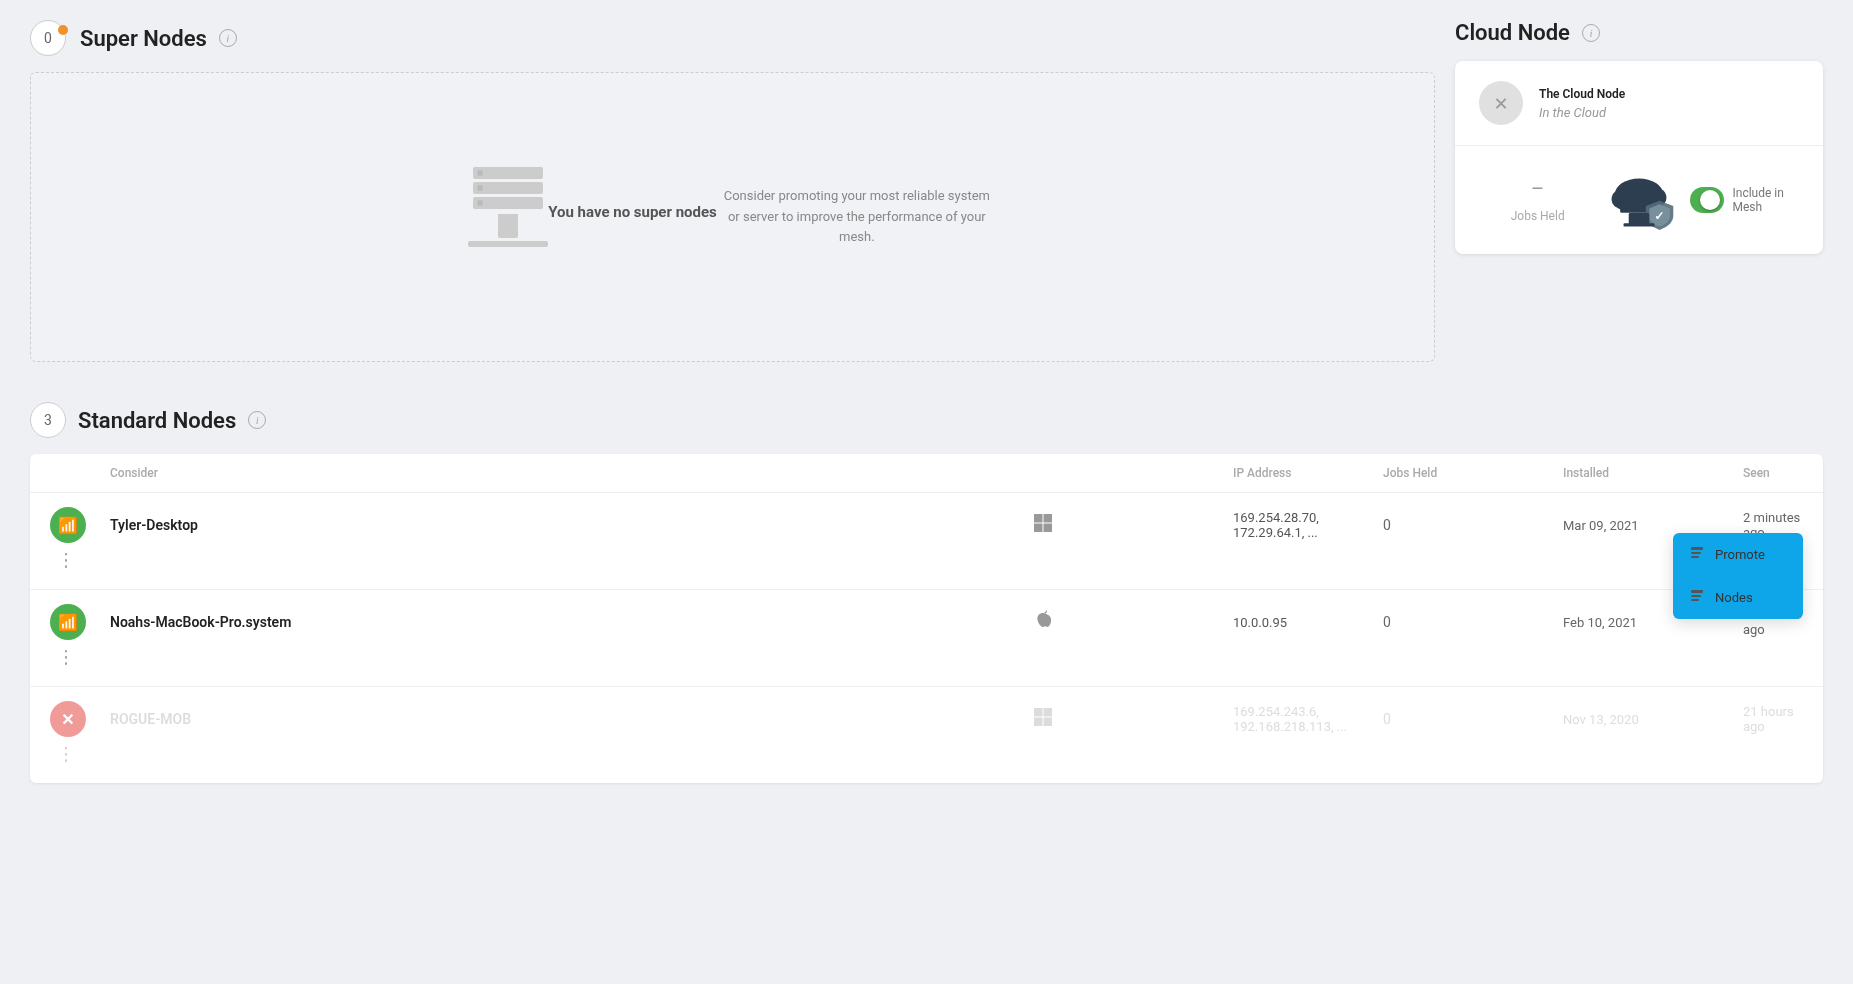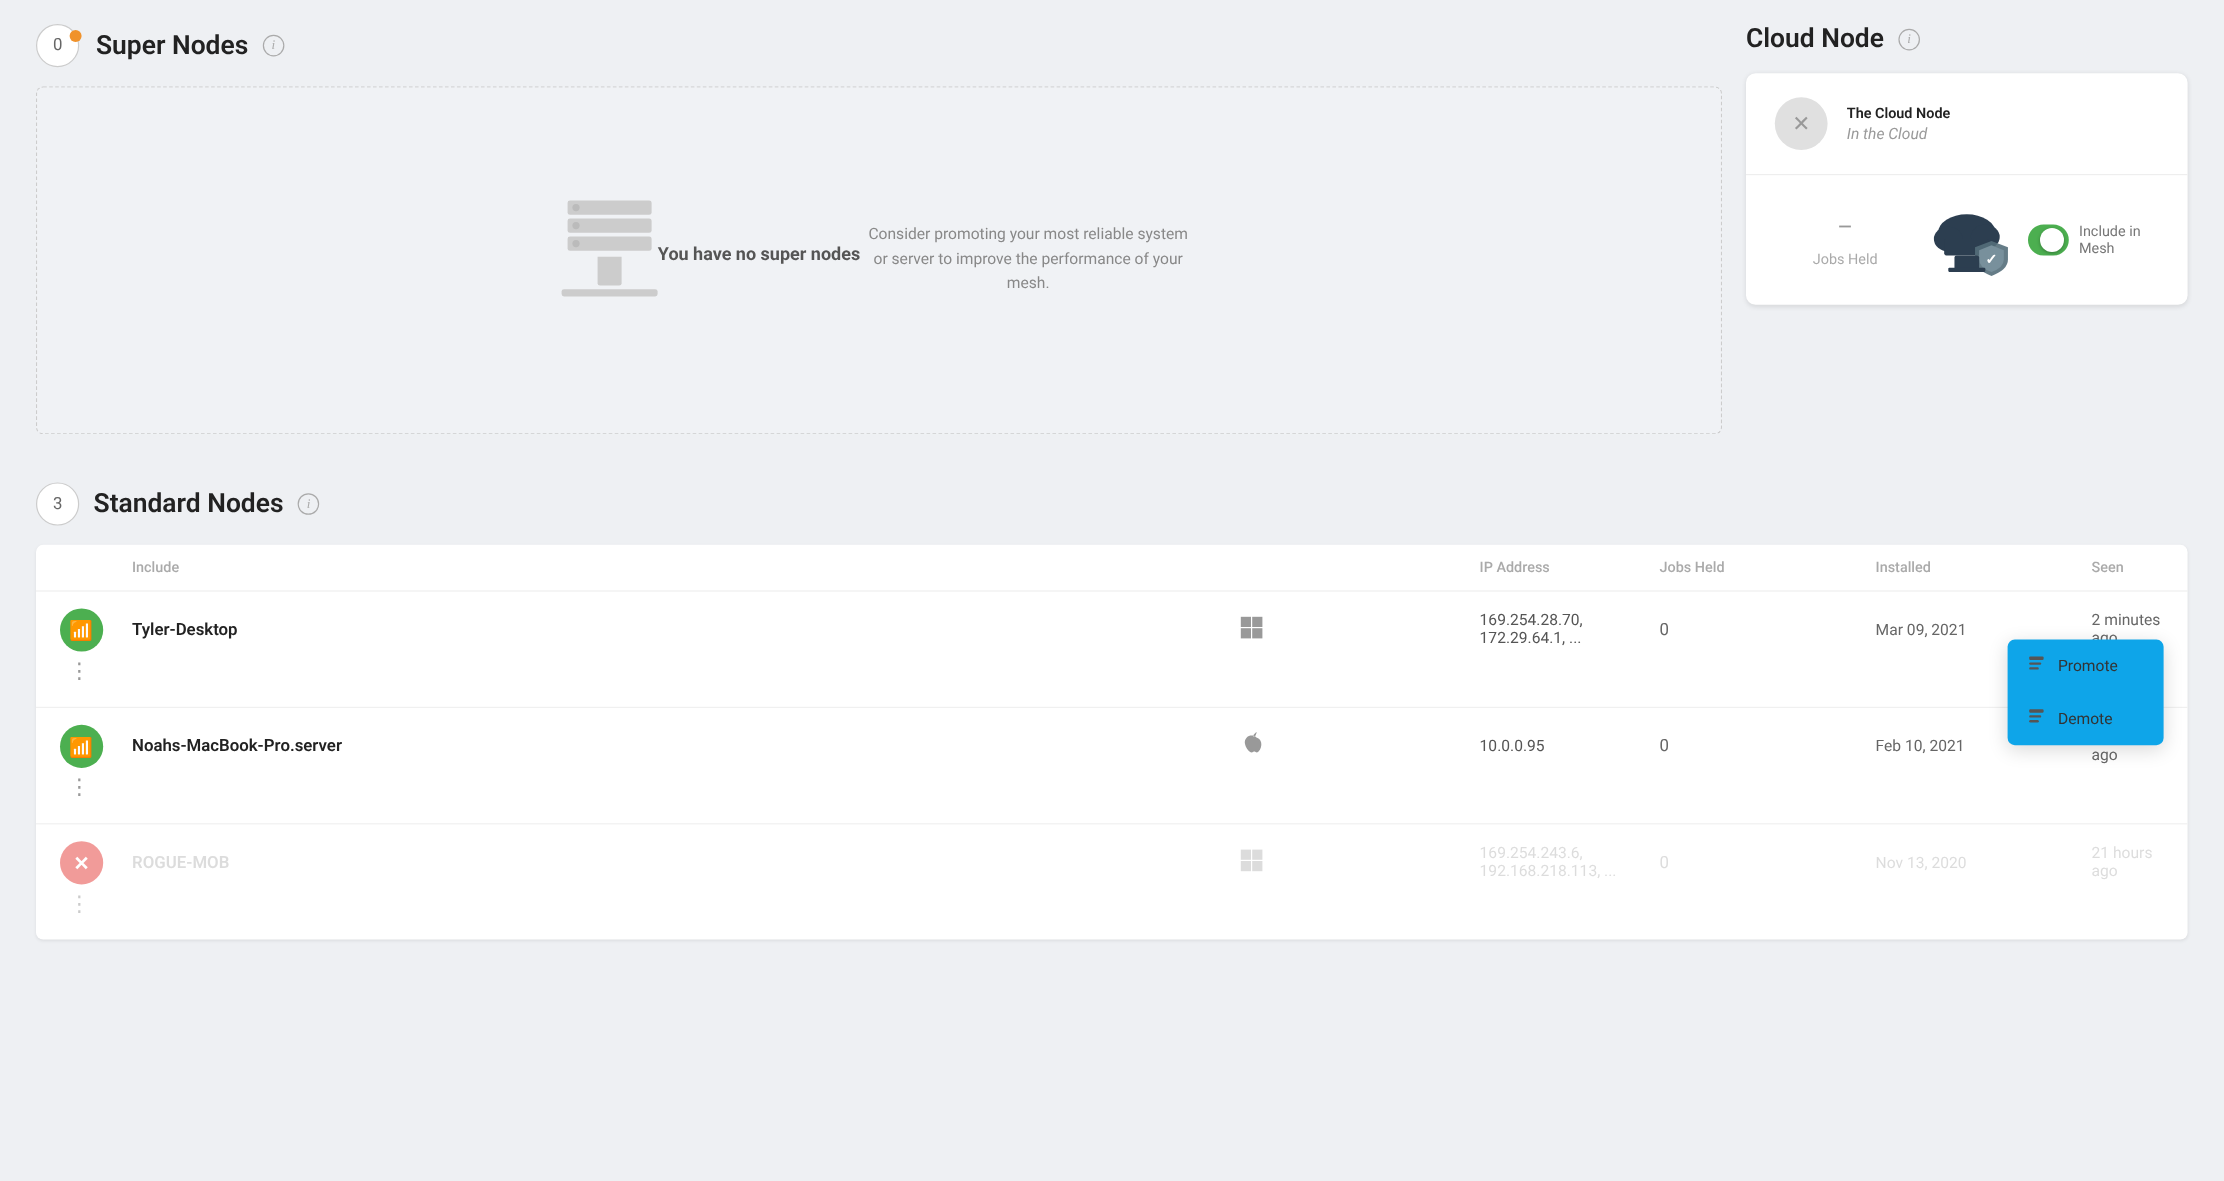--- a/index.html
+++ b/index.html
@@ -496,21 +496,21 @@
         <span>3</span>
       </div>
       <h2 class="section-title">Standard Nodes</h2>
       <span class="info-icon">i</span>
     </div>
 
     <div class="nodes-table">
 
       <div class="table-header">
         <div class="table-header-cell"></div>
-        <div class="table-header-cell">Include</div>
+        <div class="table-header-cell">Consider</div>
         <div class="table-header-cell"></div>
         <div class="table-header-cell">IP Address</div>
         <div class="table-header-cell">Jobs Held</div>
         <div class="table-header-cell">Installed</div>
         <div class="table-header-cell">Seen</div>
       </div>
 
       <div class="table-row" style="position:relative;">
         <div>
           <div class="status-indicator status-green">
@@ -544,32 +544,32 @@
             <span>Promote</span>
           </div>
           <div class="context-menu-item">
             <span>
               <svg width="16" height="16" viewBox="0 0 16 16" xmlns="http://www.w3.org/2000/svg">
                 <rect x="2" y="2" width="12" height="3" fill="#555" rx="1"></rect>
                 <rect x="2" y="7" width="10" height="2" fill="#555" rx="1"></rect>
                 <rect x="2" y="11" width="8" height="2" fill="#555" rx="1"></rect>
               </svg>
             </span>
-            <span>Demote</span>
+            <span>Nodes</span>
           </div>
         </div>
       </div>
 
       <div class="table-row">
         <div>
           <div class="status-indicator status-green">
             <span style="color:white; font-size:16px;">📶</span>
           </div>
         </div>
-        <div class="hostname">Noahs-MacBook-Pro.server</div>
+        <div class="hostname">Noahs-MacBook-Pro.system</div>
         <div class="os-icon">
           <svg width="20" height="20" viewBox="0 0 20 20" xmlns="http://www.w3.org/2000/svg">
             <path d="M14,4.5 C13,3.5 11.5,3 10,3 C8.5,3 7,3.5 6,4.5 C4.5,6 4,8 4.5,10 C5,12.5 6.5,15 8.5,16.5 C9,17 9.5,17 10,17 C10.5,17 11,16.8 11.5,16.5 C12,16.2 12.5,16.2 13,16.5 C13.5,16.8 14,17 14.5,17 C15,17 15.5,16.7 15.8,16.3 C17.5,14.5 18.5,11.5 18,9 C17.5,6.5 16,5 14,4.5 Z M12.5,1.5 C13.5,0.5 13.8,0 14,0 C14.2,0.5 14,1.5 13.5,2.5 C13,3.5 12,4 11.5,3.8 C11.3,3 11.5,2.5 12.5,1.5 Z" fill="#999"></path>
           </svg>
         </div>
         <div class="ip-address">10.0.0.95</div>
         <div class="jobs-held">0</div>
         <div class="installed-date">Feb 10, 2021</div>
         <div class="seen-time">6 minutes ago</div>
         <div class="more-btn">⋮</div>

